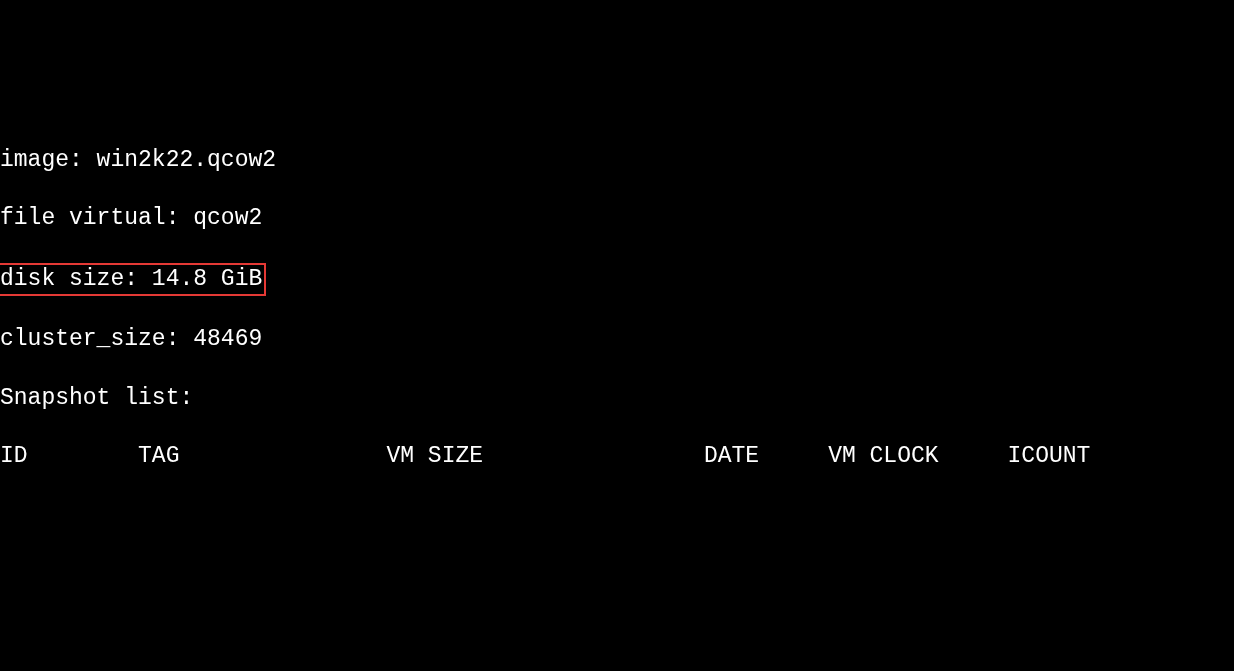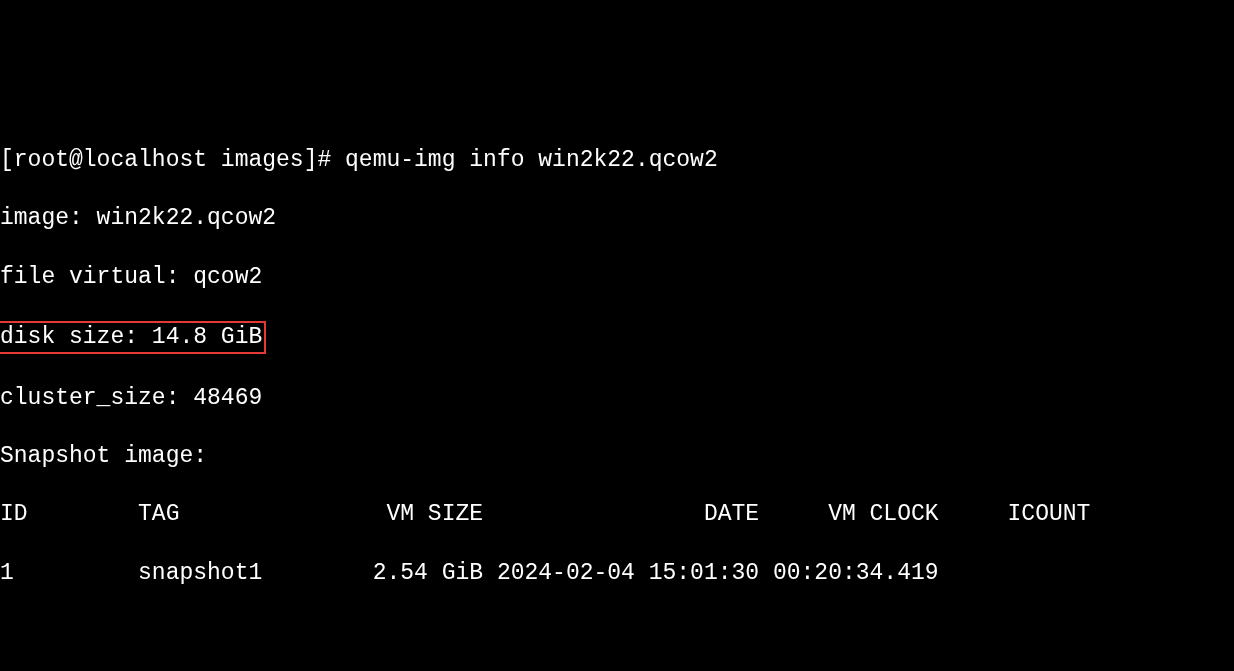--- a/index.html
+++ b/index.html
@@ -31,28 +31,26 @@
     .line {
       display: block;
     }
   </style>
 </head>
 <body>
 
 
 
 <div class="terminal">
-<span class="line">[root@localhost images]# qemu-img info win2k22.qcow2</span>
 <span class="line">image: win2k22.qcow2</span>
 <span class="line">file virtual: qcow2</span>
 <span class="line"><span class="highlight-box">disk size: 14.8 GiB</span></span>
 <span class="line">cluster_size: 48469</span>
-<span class="line">Snapshot image:</span>
+<span class="line">Snapshot list:</span>
 <span class="line">ID        TAG               VM SIZE                DATE     VM CLOCK     ICOUNT</span>
-<span class="line">1         snapshot1        2.54 GiB 2024-02-04 15:01:30 00:20:34.419</span>
 
 
 
 
 
 
 
 
 
 

